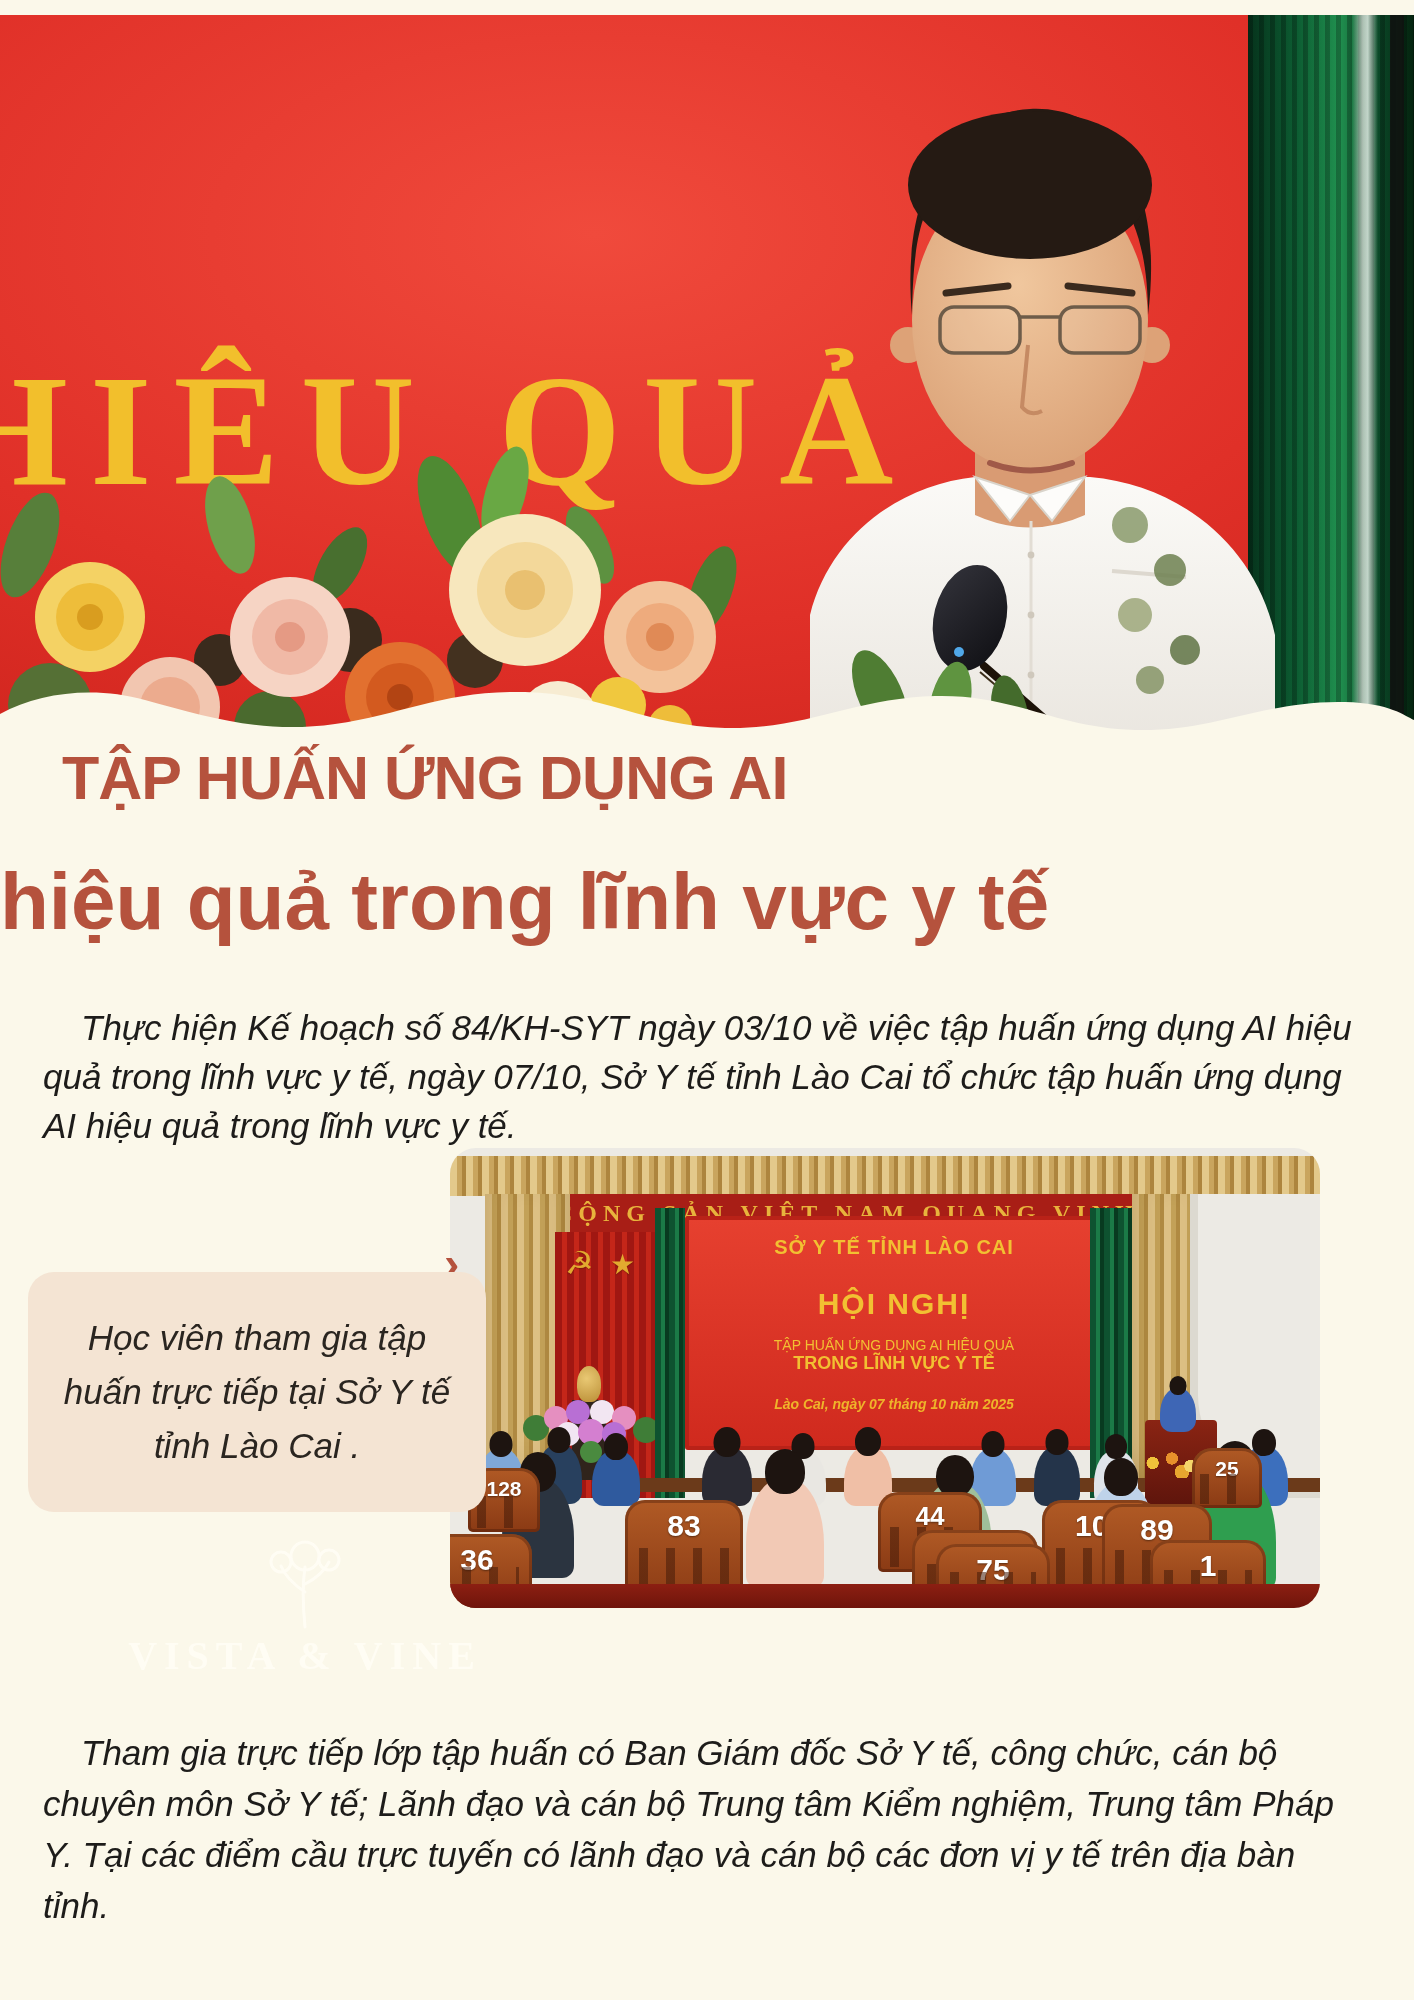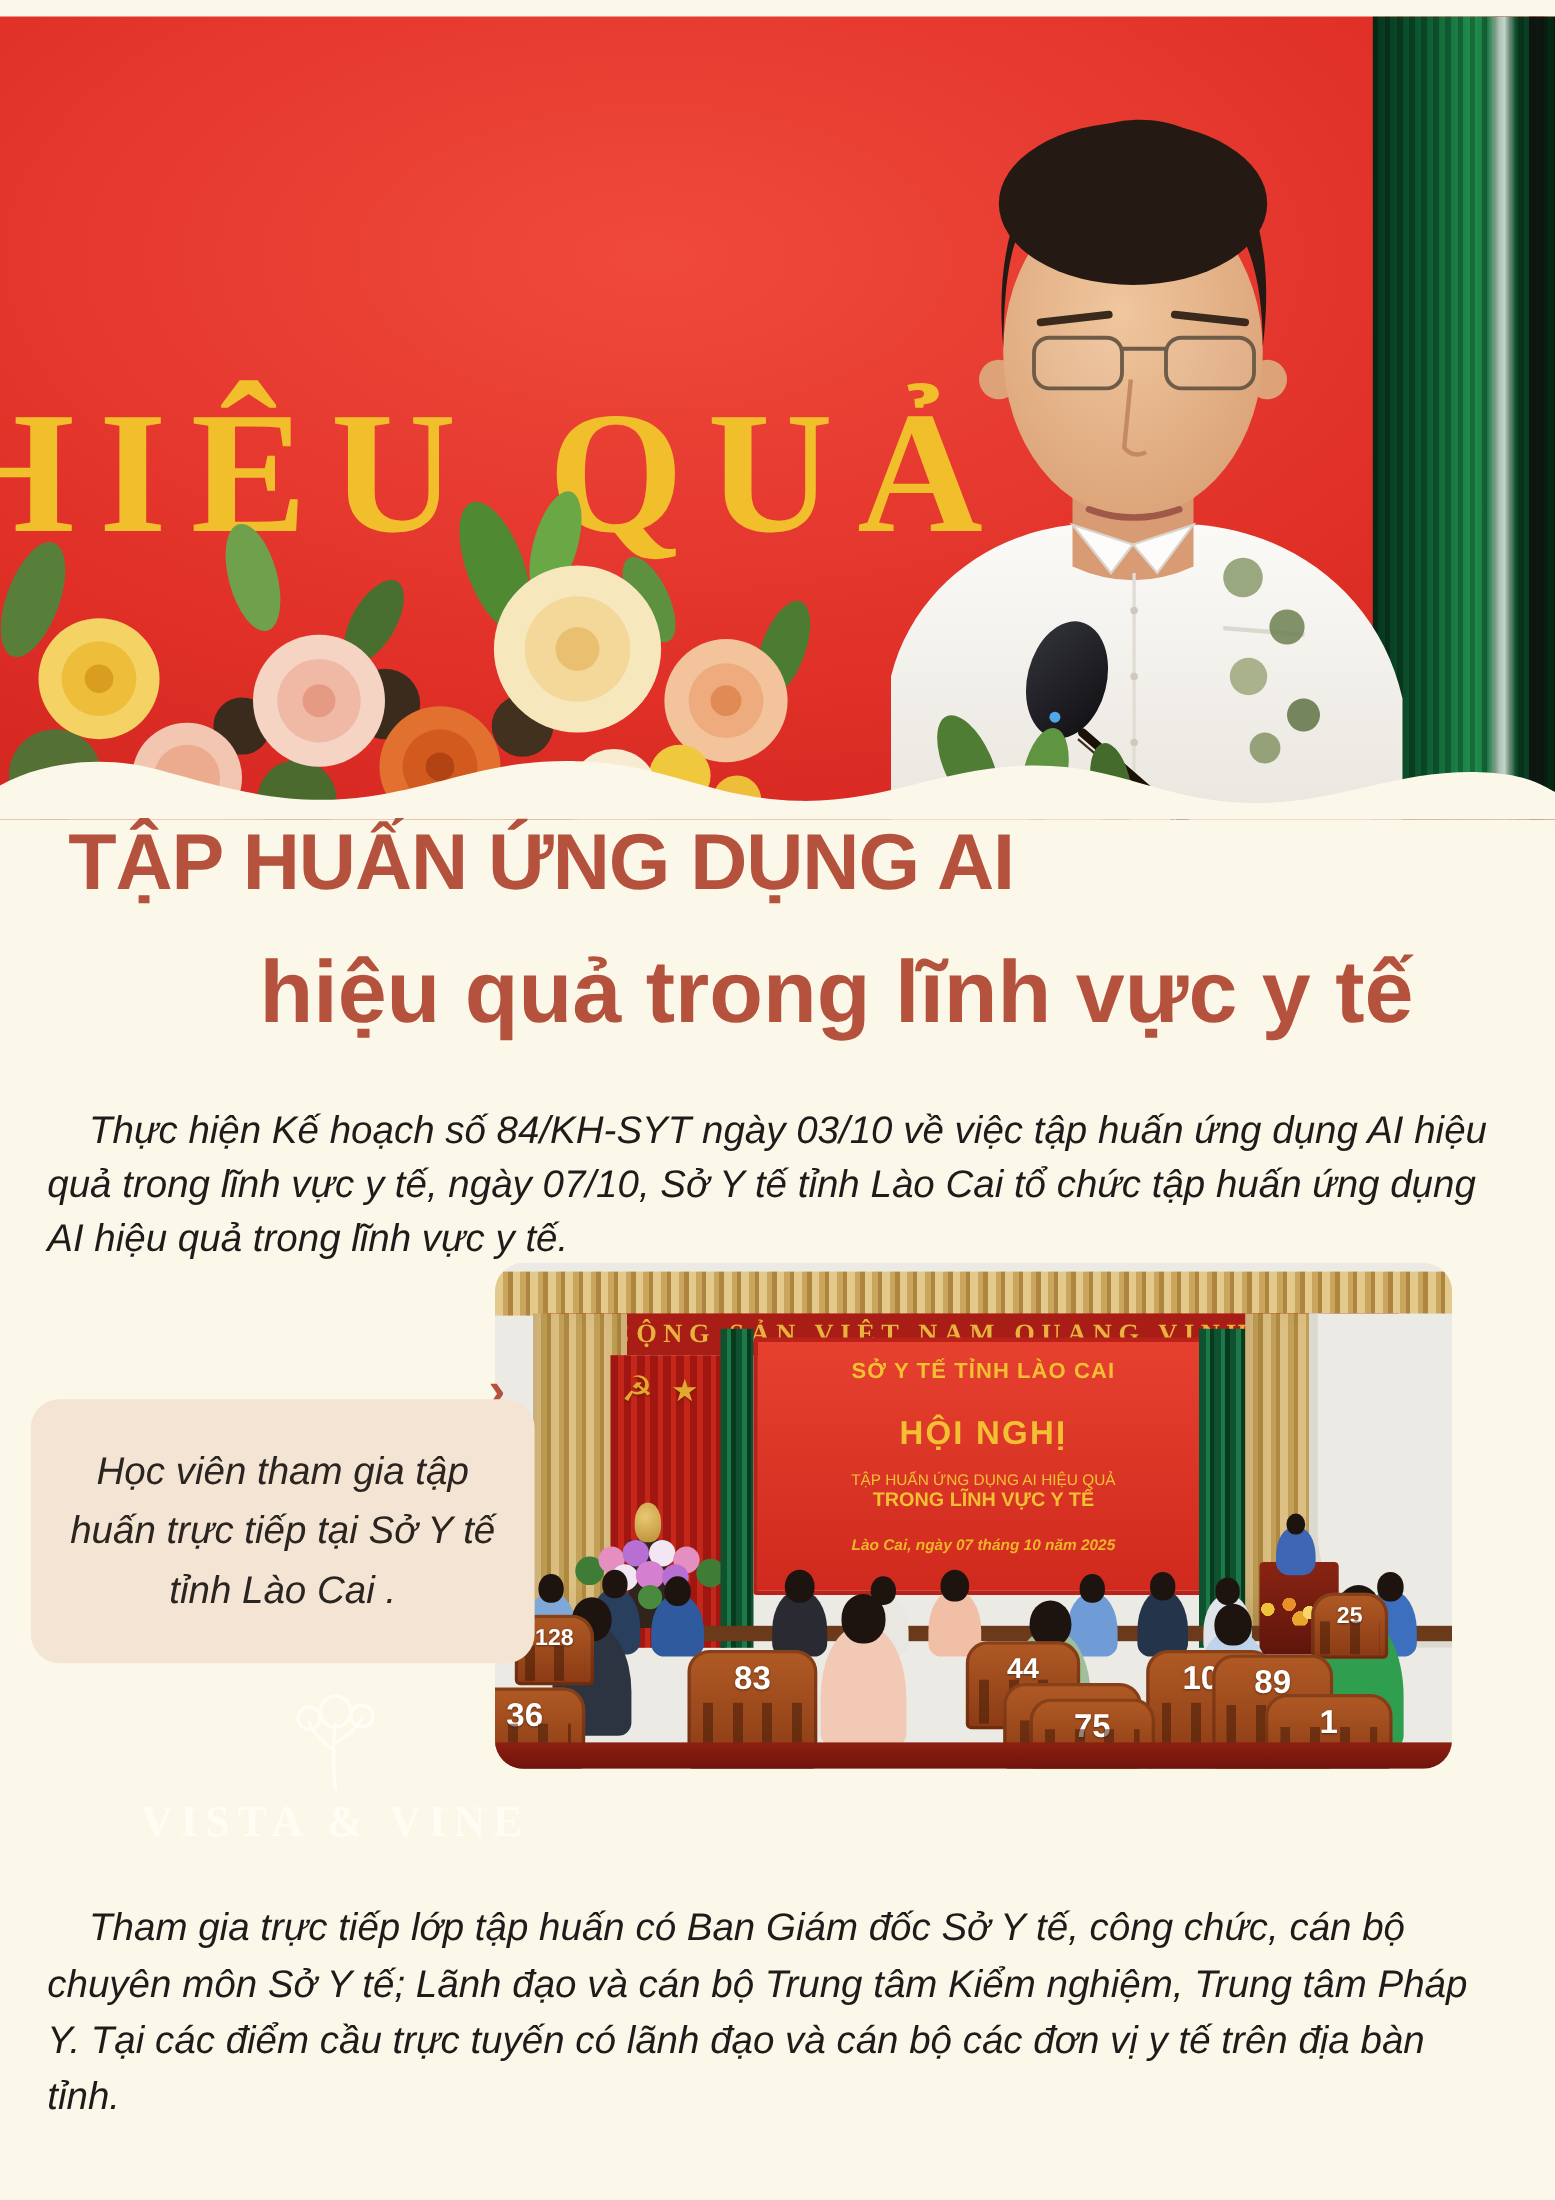--- a/index.html
+++ b/index.html
@@ -13,23 +13,23 @@
         font-weight:700;font-size:158px;letter-spacing:22px;color:#f2bf2c;white-space:nowrap;}
   .green-band{position:absolute;left:1248px;top:0;width:166px;height:100%;
         background:linear-gradient(90deg,#06331c,#0d5e33 30%,#20904f 55%,#0a4526 80%,#05240f);}
   .green-band .folds{position:absolute;inset:0;background:repeating-linear-gradient(90deg,rgba(0,0,0,.25) 0 5px,transparent 5px 11px);}
   .green-band .streak{position:absolute;left:104px;top:0;width:26px;height:100%;opacity:.8;
         background:linear-gradient(90deg,transparent,#cfd6cf 40%,#eef2ee 60%,transparent);}
   .green-band .pole{position:absolute;left:142px;top:0;width:14px;height:100%;background:#101210;opacity:.85;}
   .wave{position:absolute;left:0;bottom:-1px;width:1414px;height:70px;}
 
   
-  .h1{position:absolute;left:62px;top:748px;font-size:72px;font-weight:800;letter-spacing:-1px;
+  .h1{position:absolute;left:62px;top:748px;font-size:61px;font-weight:800;letter-spacing:-1px;
       color:#b5523d;line-height:1;white-space:nowrap;}
-  .h2{position:absolute;left:0;top:858px;width:1285px;text-align:right;font-size:80px;font-weight:700;
+  .h2{position:absolute;left:0;top:858px;width:1285px;font-size:80px;font-weight:700;
       color:#b5523d;line-height:1.1;white-space:nowrap;}
 
   
   .para{position:absolute;left:43px;width:1328px;font-style:italic;font-size:35px;line-height:1.40;
         color:#1d1c1a;text-indent:38px;}
   .para1{top:968px;}
   .para2{top:1692px;line-height:1.46;}
 
   
   .photo{position:absolute;left:450px;top:1148px;width:870px;height:460px;border-radius:26px;

